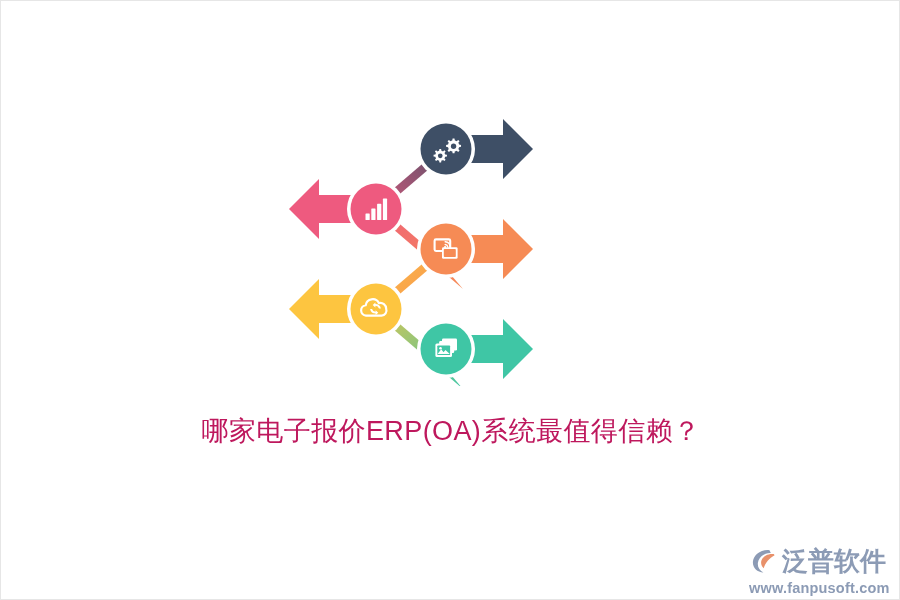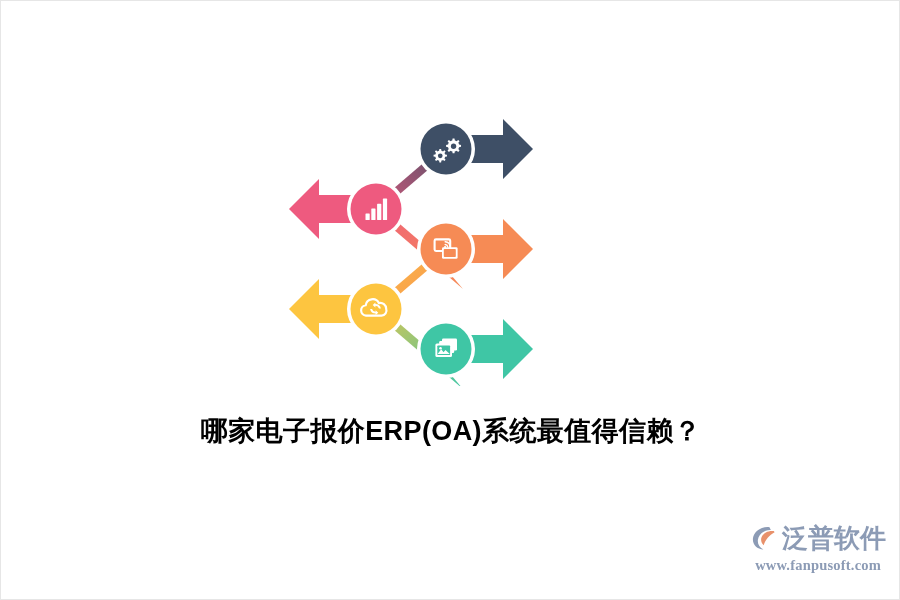--- a/index.html
+++ b/index.html
@@ -34,36 +34,35 @@
     height: 285px;
   }
 
   
   #headline {
     position: absolute;
     left: 0;
     top: 410px;
     width: 900px;
     text-align: center;
-    color: #000000;
+    color: #be185d;
     font-size: 27px;
     line-height: 40px;
     letter-spacing: 0.4px;
     white-space: nowrap;
-    font-weight: bold;
   }
   #headline .ln {
     display: block;
   }
 
   
   #logo {
     position: absolute;
     right: 18px;
-    bottom: 23px;
+    bottom: 0;
     width: 132px;
     height: 56px;
     margin-top: 44px;
   }
   #logo-row {
     display: flex;
     align-items: center;
     height: 36px;
   }
   #logo-mark {
@@ -76,26 +75,26 @@
   #logo-word {
     font-family: "DejaVu Sans", sans-serif;
     font-size: 26px;
     font-weight: bold;
     color: #8c9bb5;
     letter-spacing: 0px;
     line-height: 30px;
     white-space: nowrap;
   }
   #logo-url {
-    font-family: Liberation Serif, serif;
+    font-family: Liberation Sans, sans-serif;
     font-size: 14.5px;
     font-weight: bold;
     color: #8c9bb5;
     letter-spacing: 0.2px;
-    text-align: right;
+    text-align: center;
     line-height: 18px;
     white-space: nowrap;
   }
 </style>
 </head>
 <body>
 
 <div id="canvas">
 
   <div id="infographic">

